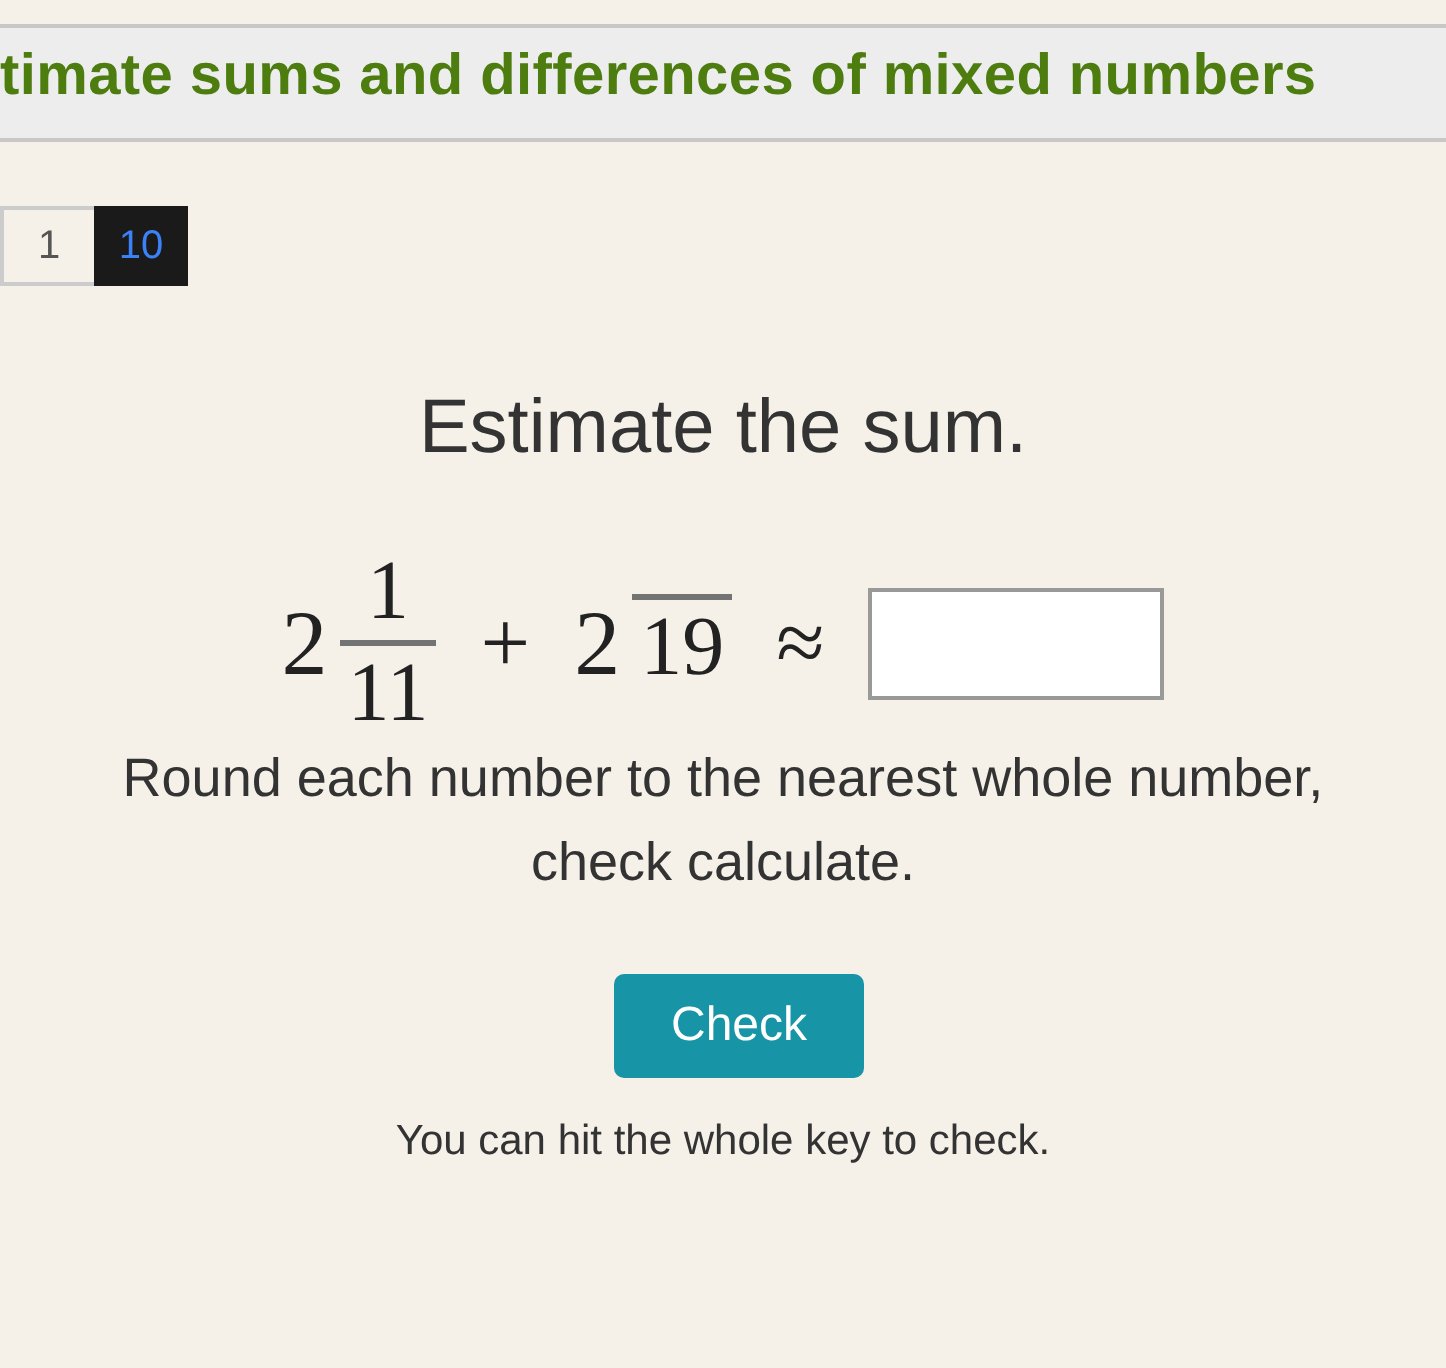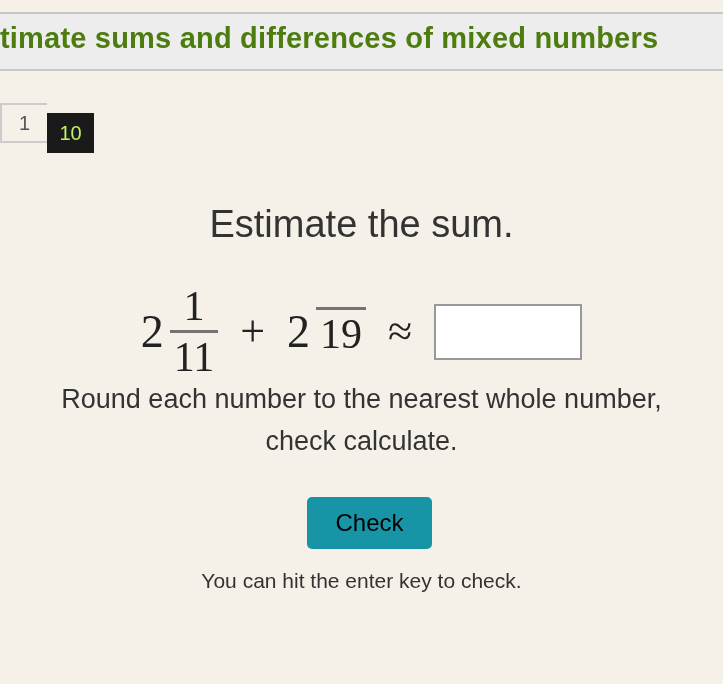--- a/index.html
+++ b/index.html
@@ -37,22 +37,21 @@
       font-weight: 500;
     }
     .progress-current {
       background: #f5f1e8;
       border: 2px solid #ccc;
       border-right: none;
       color: #555;
     }
     .progress-total {
       background: #1a1a1a;
-      color: #bef264;
-      margin-top: 10px;
+      color: #3b82f6;
     }
     .content {
       text-align: center;
     }
     .prompt {
       font-size: 38px;
       color: #333;
       font-weight: 400;
       margin-top: 50px;
     }
@@ -102,21 +101,21 @@
       outline: none;
     }
     .instruction {
       font-size: 27px;
       color: #333;
       line-height: 1.55;
     }
     .check-btn {
       margin-top: 34px;
       background: #1794a5;
-      color: #000000;
+      color: #ffffff;
       border: none;
       border-radius: 5px;
       padding: 12px 28px;
       font-size: 24px;
       cursor: pointer;
       font-family: inherit;
       margin-left: 16px;
     }
     .hint {
       margin-top: 20px;
@@ -158,14 +157,14 @@
     <input class="answer-input" type="text" placeholder="" style="">
   </div>
 
   <div class="instruction">
     <span>Round each number to the nearest whole number,</span><br>
     <span>check calculate.</span>
   </div>
 
   <button class="check-btn">Check</button>
 
-  <div class="hint">You can hit the enter key to check.</div>
+  <div class="hint">You can hit the whole key to check.</div>
 </div>
 
 </body></html>

